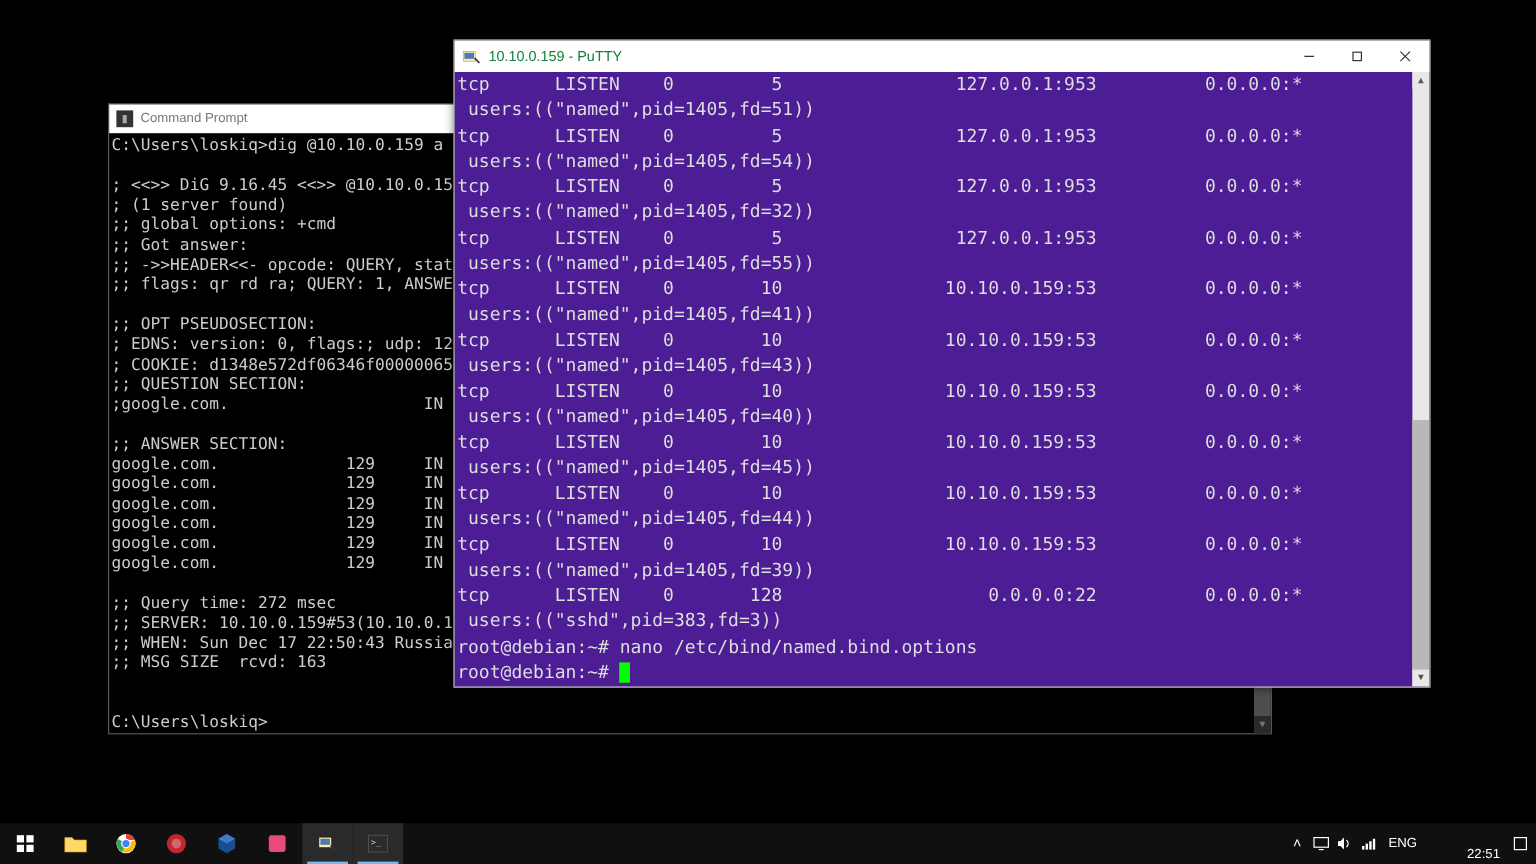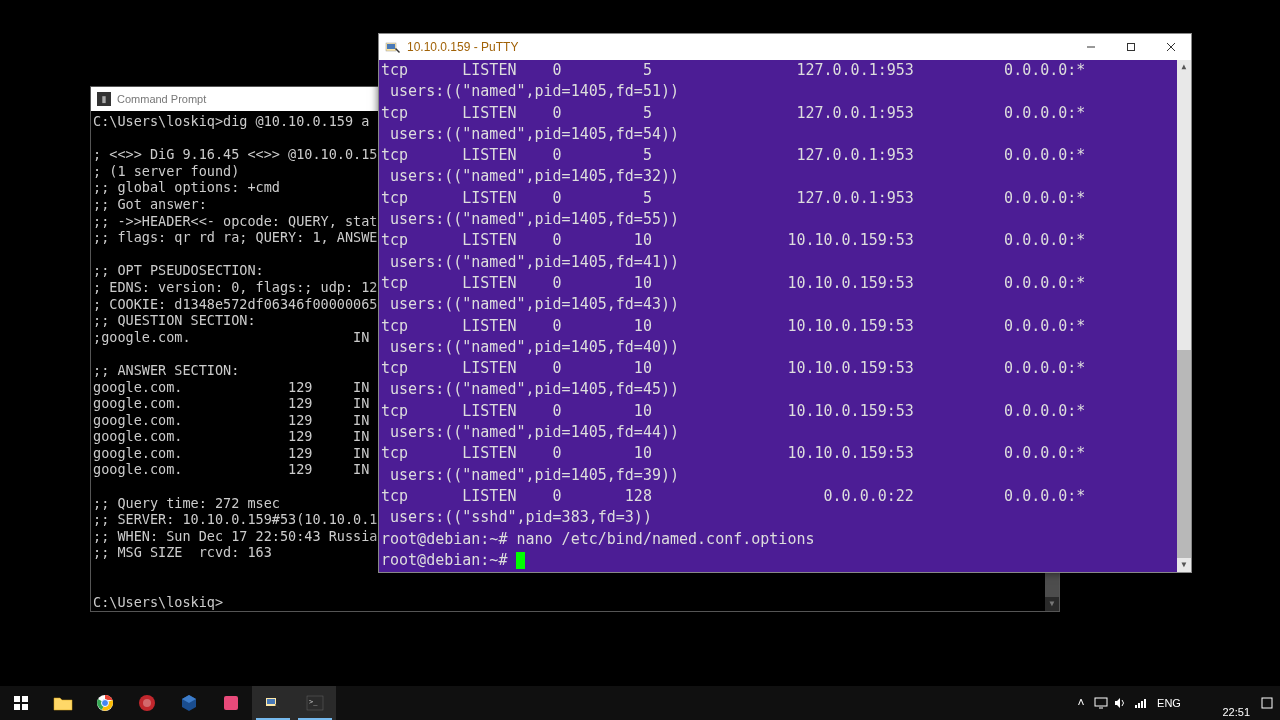--- a/index.html
+++ b/index.html
@@ -91,21 +91,21 @@
   box-shadow: 0 0 8px rgba(0,0,0,0.6);
 }
 .putty-titlebar {
   height: 26px;
   background: #fff;
   display: flex;
   align-items: center;
   padding-left: 6px;
   font-family: "Segoe UI", sans-serif;
   font-size: 12px;
-  color: #a16207;
+  color: #15803d;
 }
 .putty-icon {
   width: 16px; height: 16px;
   margin-right: 6px;
   display: inline-block;
 }
 .putty-title { flex: 1; }
 .winbtns { display: flex; }
 .winbtn {
   width: 40px;
@@ -316,21 +316,21 @@
 tcp      LISTEN    0        10               10.10.0.159:53          0.0.0.0:*
  users:(("named",pid=1405,fd=40))
 tcp      LISTEN    0        10               10.10.0.159:53          0.0.0.0:*
  users:(("named",pid=1405,fd=45))
 tcp      LISTEN    0        10               10.10.0.159:53          0.0.0.0:*
  users:(("named",pid=1405,fd=44))
 tcp      LISTEN    0        10               10.10.0.159:53          0.0.0.0:*
  users:(("named",pid=1405,fd=39))
 tcp      LISTEN    0       128                   0.0.0.0:22          0.0.0.0:*
  users:(("sshd",pid=383,fd=3))
-</span><span>root@debian:~#</span> <span>nano /etc/bind/named.conf.options</span>
+</span><span>root@debian:~#</span> <span>nano /etc/bind/named.bind.options</span>
 <span>root@debian:~#</span> <span class="cursor-block"></span>
     <div class="putty-scroll">
       <div class="putty-scroll-arrow" style="top:0">▲</div>
       <div class="putty-scroll-thumb"></div>
       <div class="putty-scroll-arrow" style="bottom:0">▼</div>
     </div>
   </div>
 </div>
 
 <div class="taskbar">

